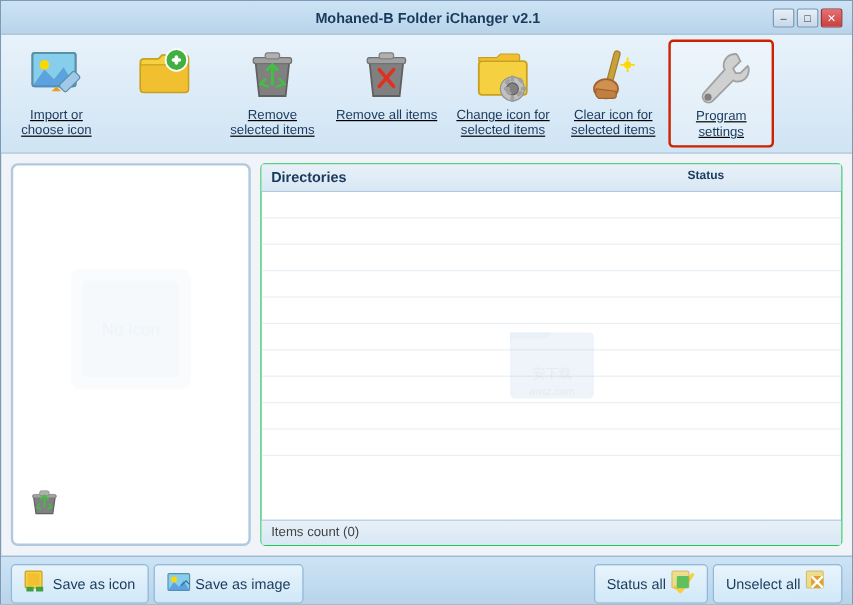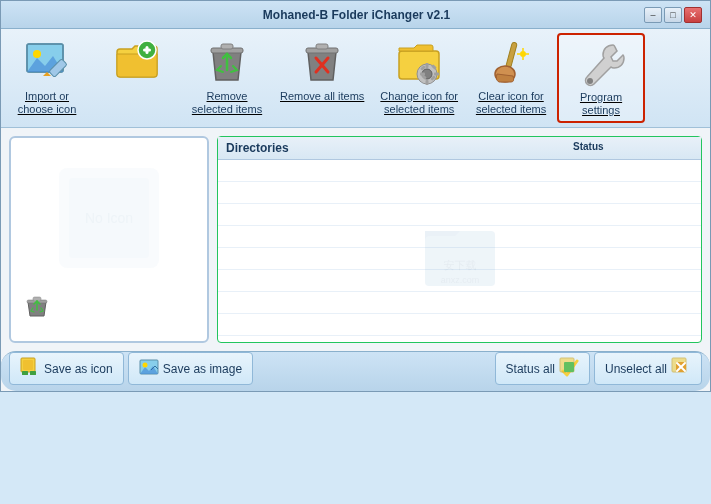--- a/index.html
+++ b/index.html
@@ -7,21 +7,21 @@
       font-family: 'Segoe UI', Tahoma, Geneva, Verdana, sans-serif;
       font-size: 12px;
       background: #d4e8f7;
       width: 711px;
       height: 504px;
       overflow: hidden;
       user-select: none;
     }
     .window {
       width: 711px;
-      height: 392px;
+      height: 504px;
       background: #f0f4f8;
       border: 1px solid #7a9ab5;
       display: flex;
       flex-direction: column;
     }
     
     .title-bar {
       background: linear-gradient(to bottom, #cde3f5, #b8d4ea);
       height: 28px;
       display: flex;
@@ -203,24 +203,23 @@
       color: #444;
       border-top: 1px solid #b0c8e0;
       background: linear-gradient(to bottom, #e8f0f8, #d8e8f4);
     }
     
     .status-bar {
       height: 40px;
       background: linear-gradient(to bottom, #cde3f5, #b8d4ea);
       border-top: 1px solid #8ab0cc;
       display: flex;
-      align-items: flex-start;
+      align-items: flex-end;
       padding: 0 8px;
       gap: 4px;
-      border-radius: 15px;
     }
     .status-btn {
       display: flex;
       align-items: center;
       gap: 4px;
       padding: 4px 10px;
       background: linear-gradient(to bottom, #e8f4fc, #d0e8f8);
       border: 1px solid #90b8d8;
       border-radius: 4px;
       cursor: pointer;
@@ -408,20 +407,21 @@
           <div class="dir-row"></div>
           <div class="dir-row"></div>
           <div class="dir-row"></div>
           <div class="dir-row"></div>
           <div class="dir-row"></div>
           <div class="dir-row"></div>
           <div class="dir-row"></div>
           <div class="dir-row"></div>
         </div>
       </div>
+      <div class="dir-items-count">Items count (0)</div>
     </div>
 
   </div>
 
   <div class="status-bar">
 
     <div class="status-btn">
       <span>
         <svg width="20" height="20" viewBox="0 0 20 20" xmlns="http://www.w3.org/2000/svg">
           <rect x="1" y="1" width="14" height="14" rx="1" fill="#f5d040" stroke="#c8a020" stroke-width="1"></rect>

